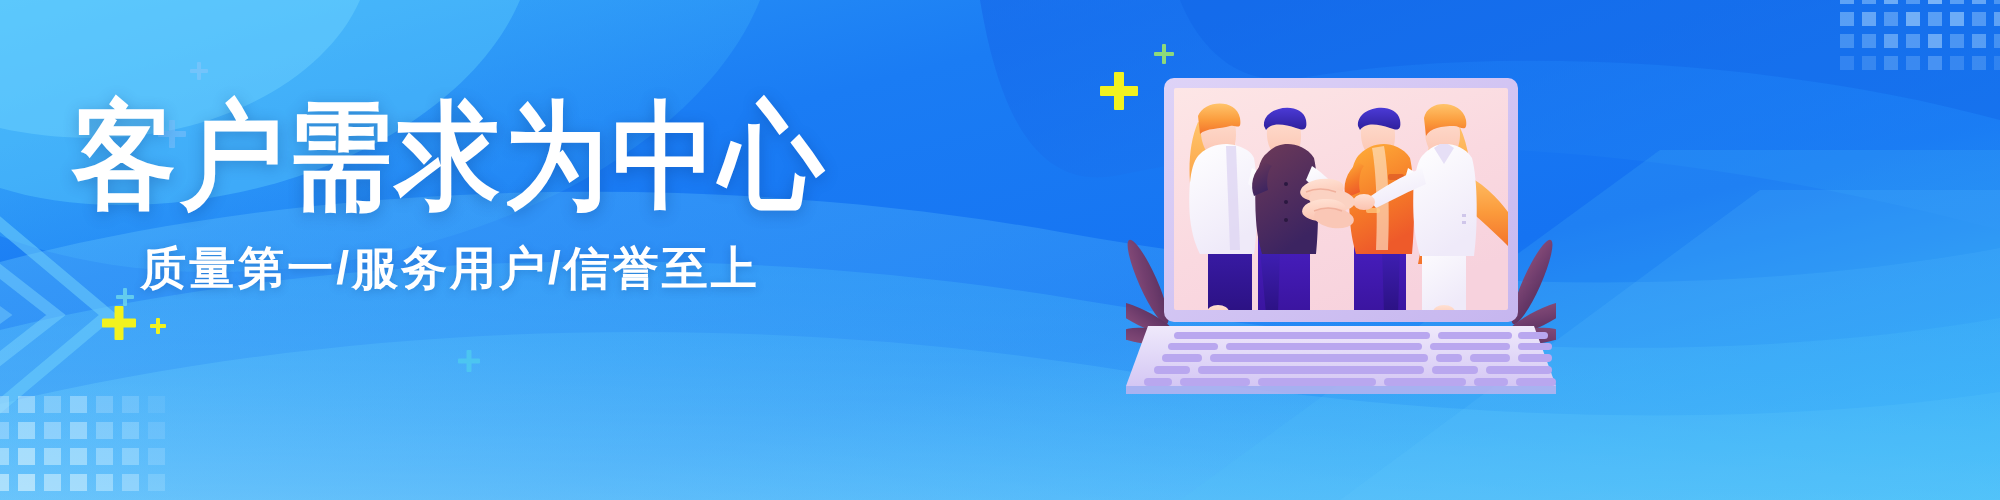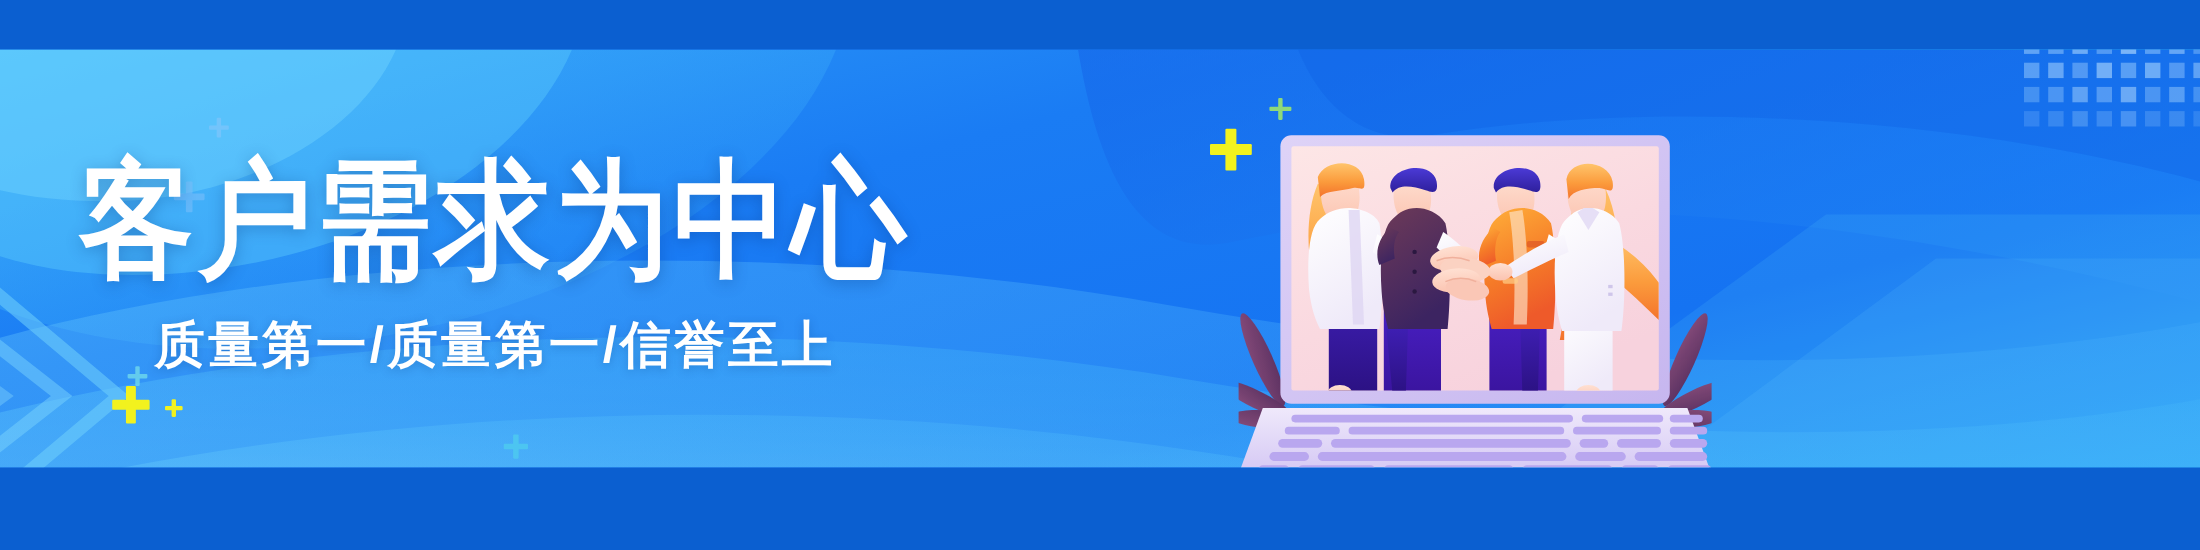--- a/index.html
+++ b/index.html
@@ -1,20 +1,19 @@
 <!DOCTYPE html>
 <html><head>
 <meta charset="utf-8">
 <style>
   html,body{margin:0;padding:0;background:#0b5fd0;}
   #banner{
-    position:relative;width:2000px;height:380px;overflow:hidden;
+    position:relative;width:2000px;height:500px;overflow:hidden;
     font-family:"Liberation Sans","DejaVu Sans",sans-serif;
     background:linear-gradient(110deg,#2e9bf7 0%,#1a7cf4 28%,#1573f2 55%,#2fb4f8 100%);
-    margin-top:45px;
   }
   .layer{position:absolute;inset:0;pointer-events:none;}
   svg{display:block;}
 
   
   #copy{position:absolute;left:0;top:96px;width:900px;text-align:center;z-index:40;}
   #headline{
     font-size:104px;line-height:1.02;font-weight:700;color:#ffffff;
     letter-spacing:4px;white-space:nowrap;
     transform:scaleY(1.12);transform-origin:center top;
@@ -200,21 +199,21 @@
     <i class="h" style="height:10px"></i>
       <i class="v" style="width:10px"></i>
   </div>
   <div class="cross" style="left:1154px;top:44px;width:20px;height:20px;color:#8ed97a;">
     <i class="h" style="height:4px"></i>
       <i class="v" style="width:4px"></i>
   </div>
 
   <div id="copy">
     <div id="headline">客户需求为中心</div>
-    <div id="subline">质量第一/质量第一/信誉至上</div>
+    <div id="subline">质量第一/服务用户/信誉至上</div>
   </div>
 
   <div id="laptop">
     <svg width="430" height="350" viewBox="0 0 430 350">
       <defs>
         <linearGradient id="scr" x1="0" y1="0" x2="0.6" y2="1">
           <stop offset="0%" stop-color="#fde6e6"></stop>
           <stop offset="60%" stop-color="#fad9e0"></stop>
           <stop offset="100%" stop-color="#f7d2dd"></stop>
         </linearGradient>

